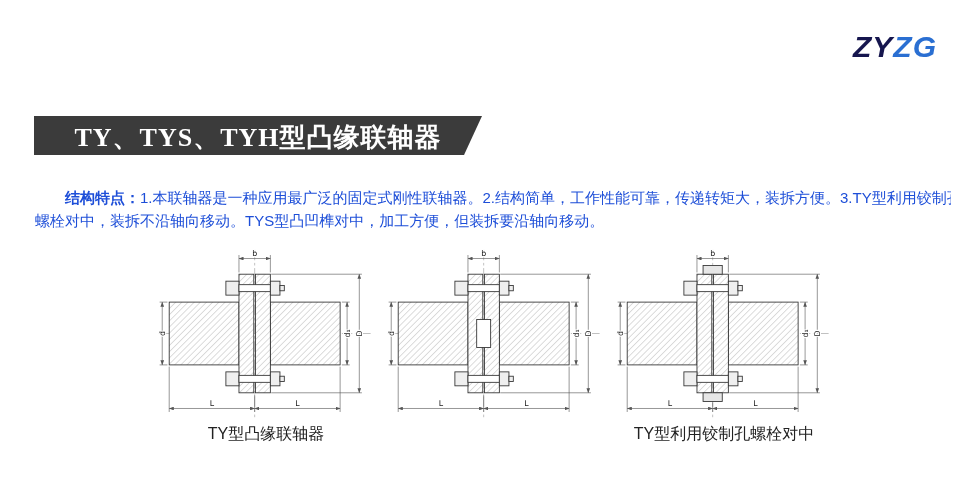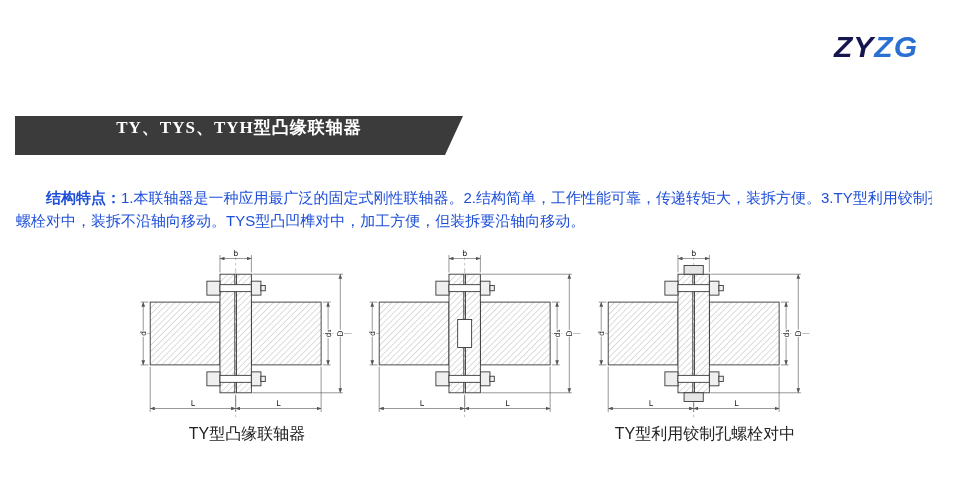--- a/index.html
+++ b/index.html
@@ -1,27 +1,27 @@
 <!DOCTYPE html>
 <html><head>
 <meta charset="utf-8">
 <style>
   * { margin:0; padding:0; box-sizing:border-box; }
   html,body { background:#ffffff; }
   body { font-family:"Liberation Sans", sans-serif; }
-  .page { position:relative; width:932px; height:483px; background:#ffffff; overflow:hidden; }
+  .page { position:relative; width:932px; height:483px; background:#ffffff; overflow:hidden;margin-left:19px; }
 
   .logo { position:absolute; top:30px; right:14px; font-size:30px; font-weight:800; letter-spacing:1px;
           font-family:"Liberation Sans", sans-serif; font-style:italic; }
   .logo .zy { color:#16164e; }
   .logo .zg { color:#2a6fd2; }
 
   .banner { position:absolute; top:116px; left:15px; width:448px; height:39px; background:#3b3b3b;
-            color:#ffffff; display:flex; align-items:flex-start; justify-content:center;
-            font-family:"Liberation Serif", serif; font-weight:bold; font-size:17px; letter-spacing:1px;
+            color:#ffffff; display:flex; align-items:flex-end; justify-content:center;
+            font-family:"Liberation Serif", serif; font-weight:bold; font-size:26px; letter-spacing:1px;
             clip-path:polygon(0 0, 100% 0, calc(100% - 18px) 100%, 0 100%);
             box-shadow:2px 2px 0 #bdbdbd; }
 
   .intro { position:absolute; top:186px; left:16px; width:940px; font-size:15px; color:#1d4ed8;
            line-height:1.55; text-indent:2em; }
   .intro .intro-label { font-weight:bold; }
 
   .figs { position:absolute; top:246px; left:138px; right:118px; display:flex; justify-content:space-between; }
   .fig { width:218px; text-align:center; }
   .fig svg { width:218px; height:175px; display:block; }

